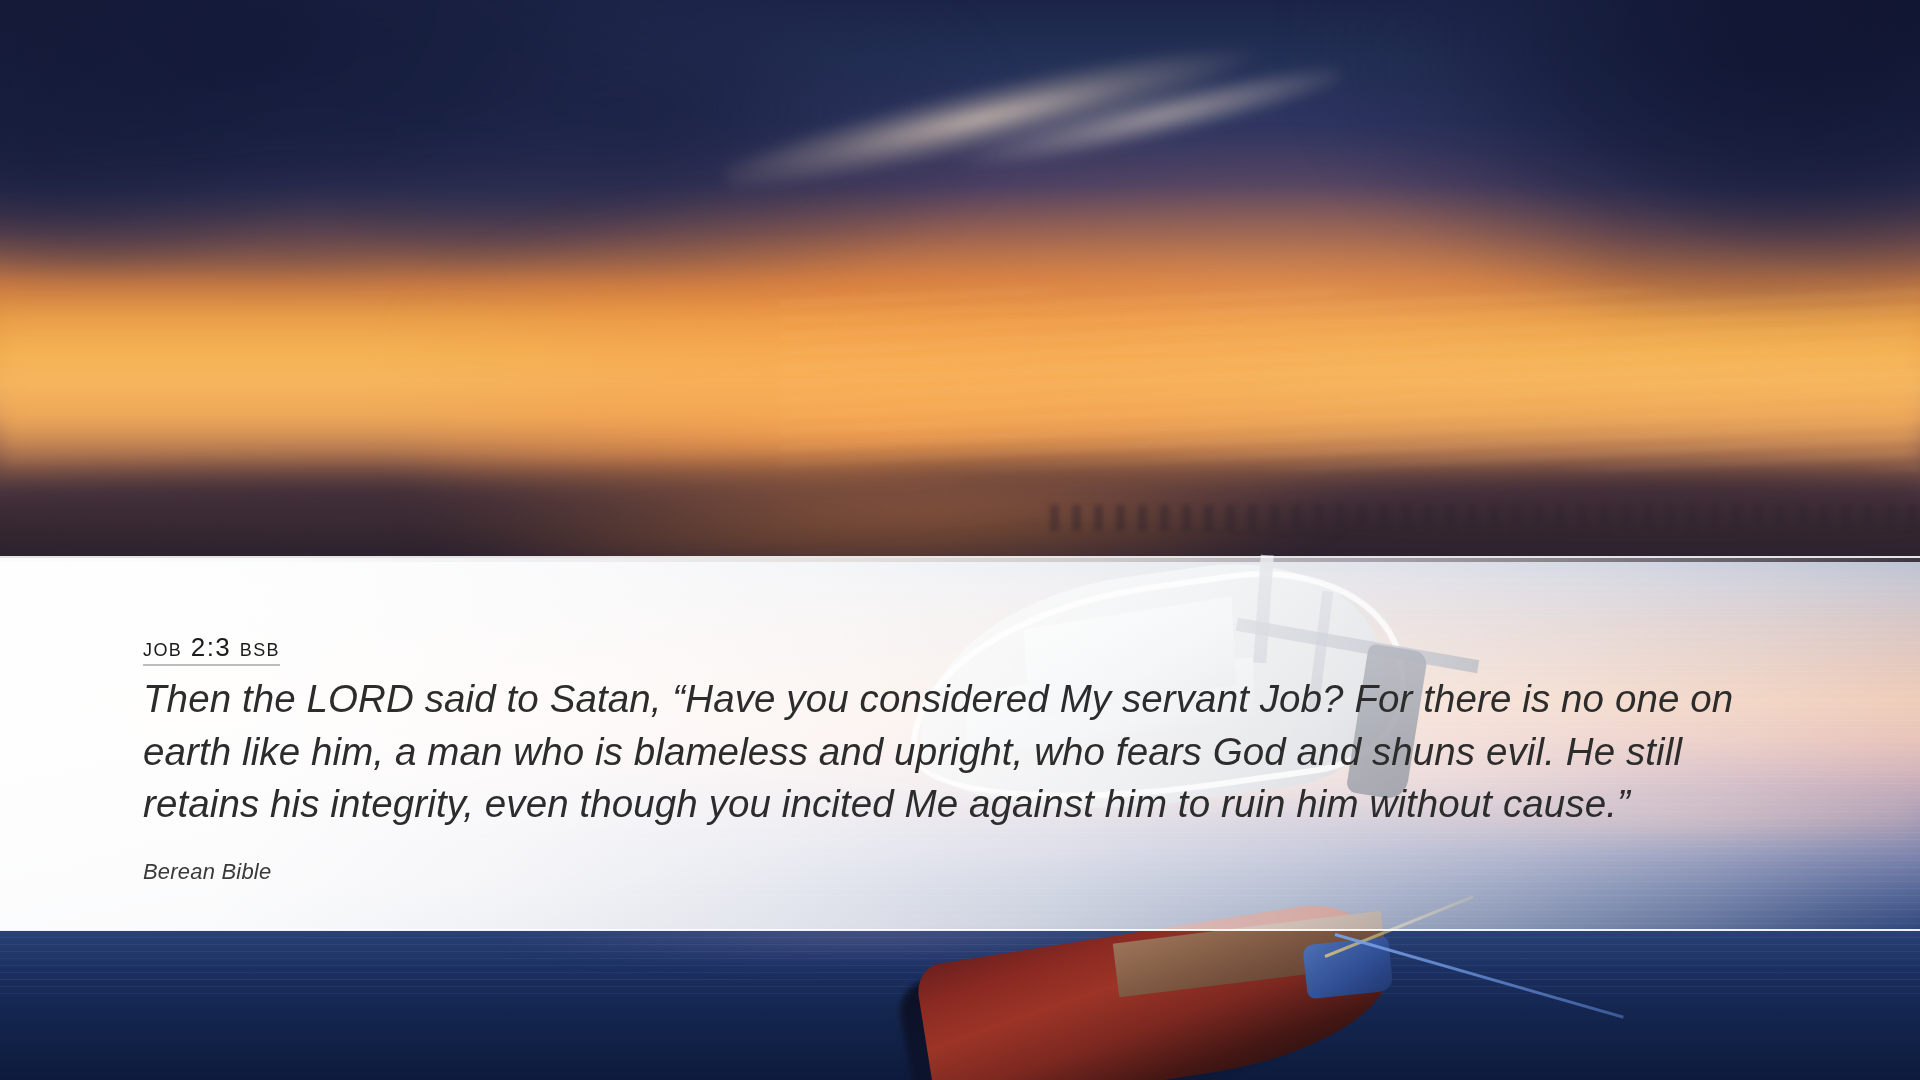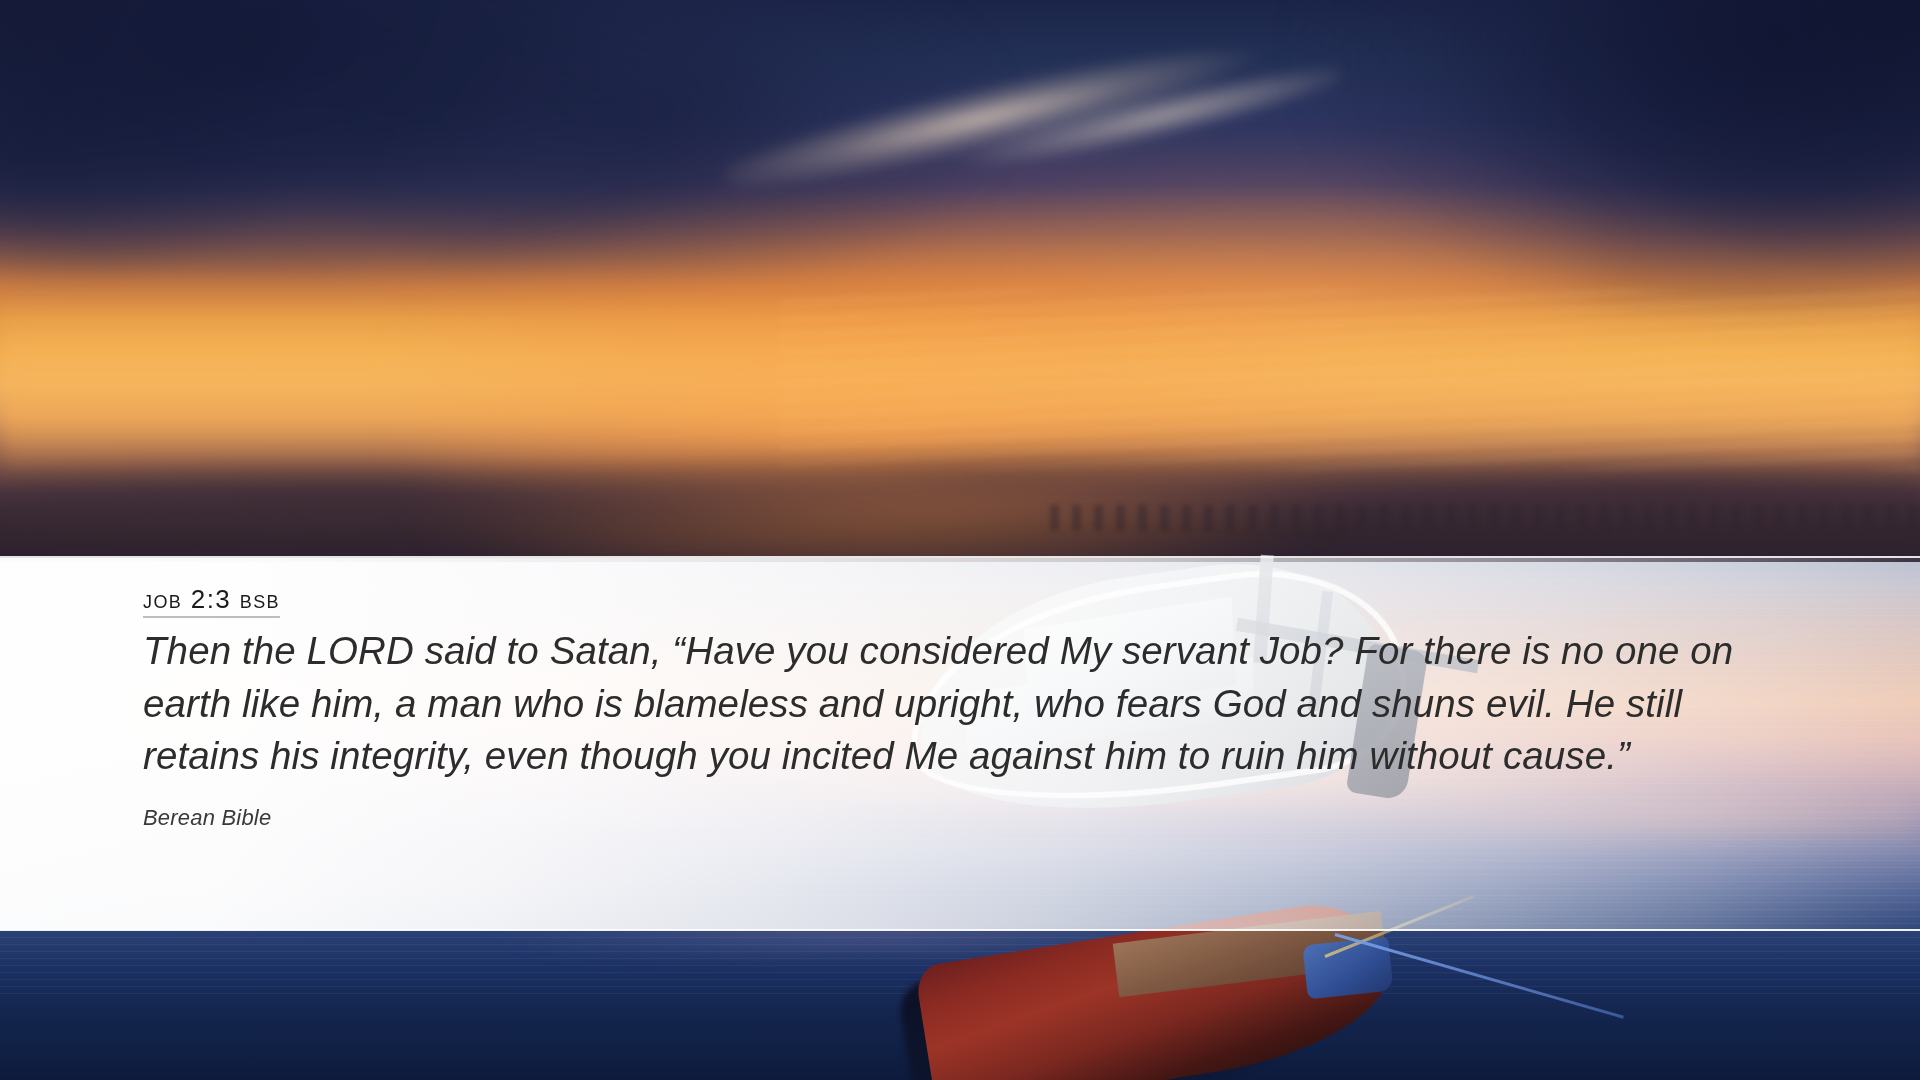--- a/index.html
+++ b/index.html
@@ -365,36 +365,37 @@
     font-family:"Liberation Sans", sans-serif;
     font-size:26px;
     font-weight:400;
     letter-spacing:1.4px;
     color:#1b1b1b;
     font-variant:small-caps;
     text-transform:lowercase;
     border-bottom:2px solid #bdbdbd;
     padding-bottom:3px;
     line-height:1.05;
+    margin-top:48px;
   }
 
   .quote {
     margin-top:7px;
     width:1640px;
     font-family:"Liberation Sans", sans-serif;
     font-style:italic;
     font-size:38.5px;
     font-weight:400;
     line-height:52.5px;
     color:#2c2c2c;
     letter-spacing:0.1px;
   }
 
   .attribution {
-    margin-top:22px;
+    margin-top:28px;
     font-family:"Liberation Sans", sans-serif;
     font-style:italic;
     font-size:22px;
     font-weight:400;
     color:#3a3a3a;
     letter-spacing:0.2px;
   }
 </style>
 </head>
 <body>

